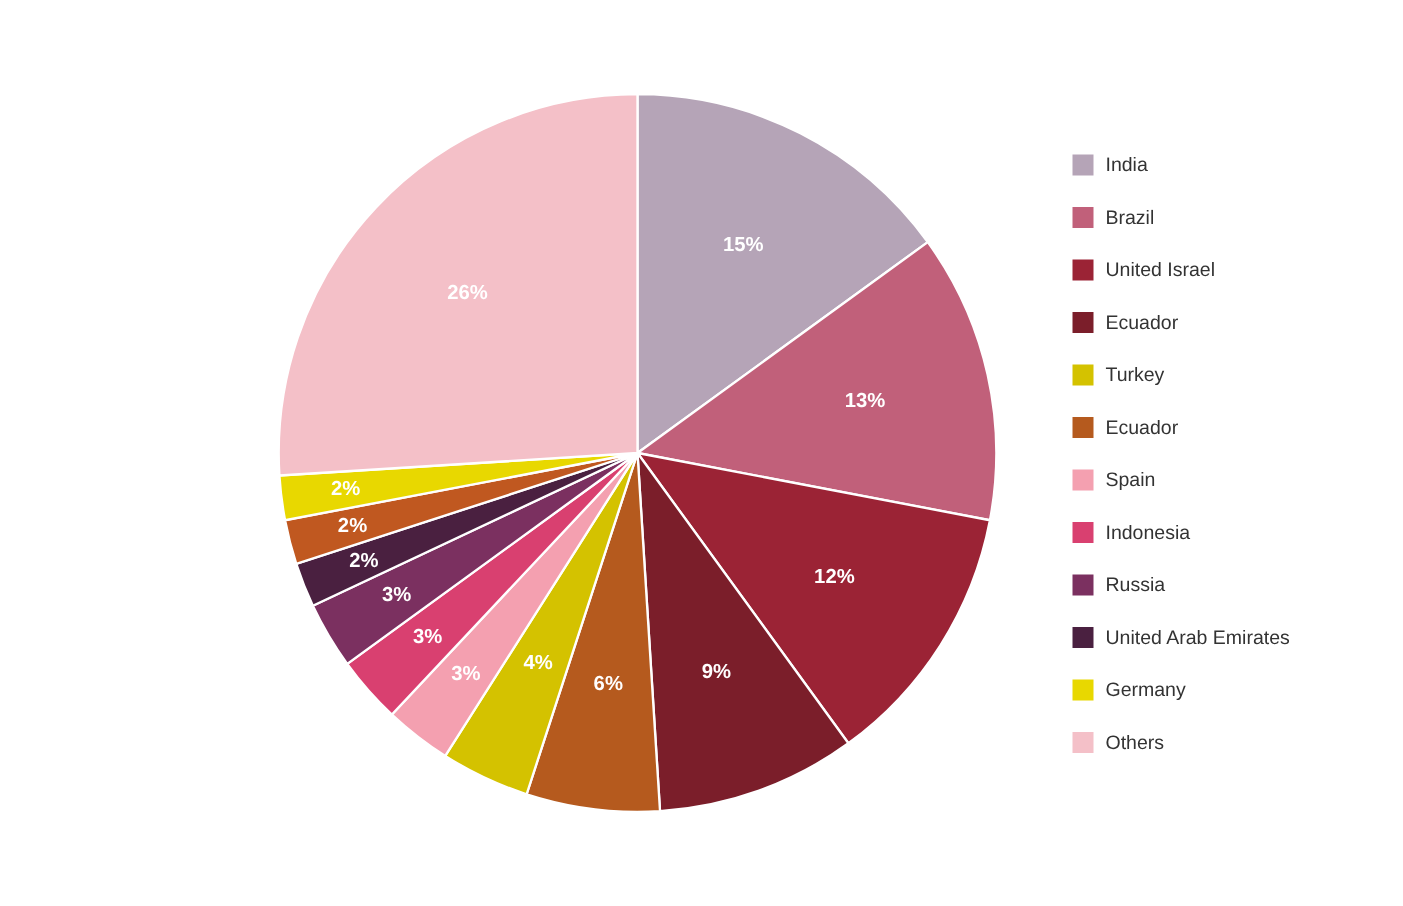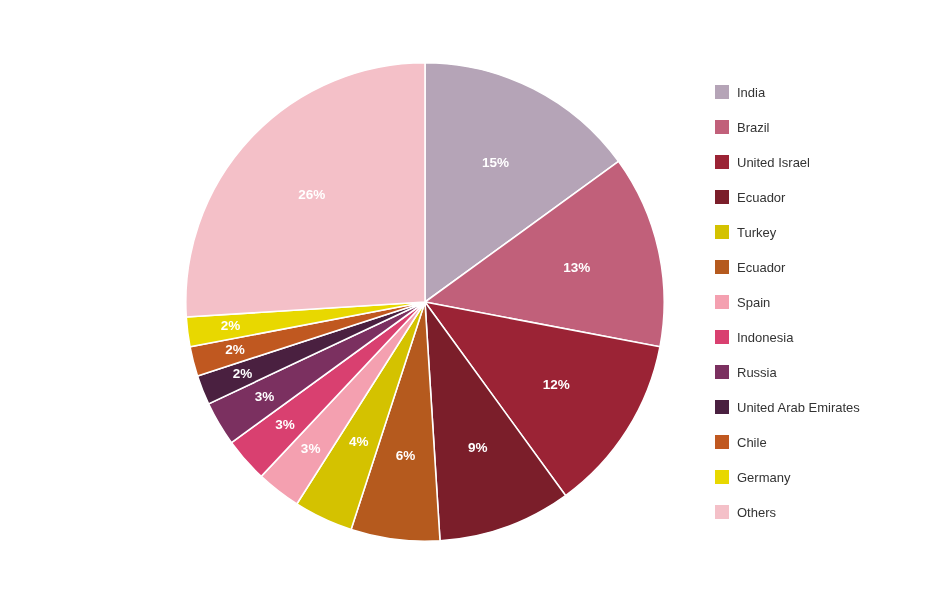--- a/index.html
+++ b/index.html
@@ -128,24 +128,20 @@
       </div>
       <div class="legend-item">
         <div class="legend-color" style="background-color: rgb(123, 48, 96);"></div>
         <span class="legend-label">Russia</span>
       </div>
       <div class="legend-item">
         <div class="legend-color" style="background-color: rgb(74, 32, 64);"></div>
         <span class="legend-label">United Arab Emirates</span>
       </div>
       <div class="legend-item">
-        <div class="legend-color" style="background-color: rgb(192, 88, 32);"></div>
-        <span class="legend-label">Chile</span>
-      </div>
-      <div class="legend-item">
         <div class="legend-color" style="background-color: rgb(232, 216, 0);"></div>
         <span class="legend-label">Germany</span>
       </div>
       <div class="legend-item">
         <div class="legend-color" style="background-color: rgb(244, 192, 200);"></div>
         <span class="legend-label">Others</span>
       </div>
     </div>
 </div>
 

